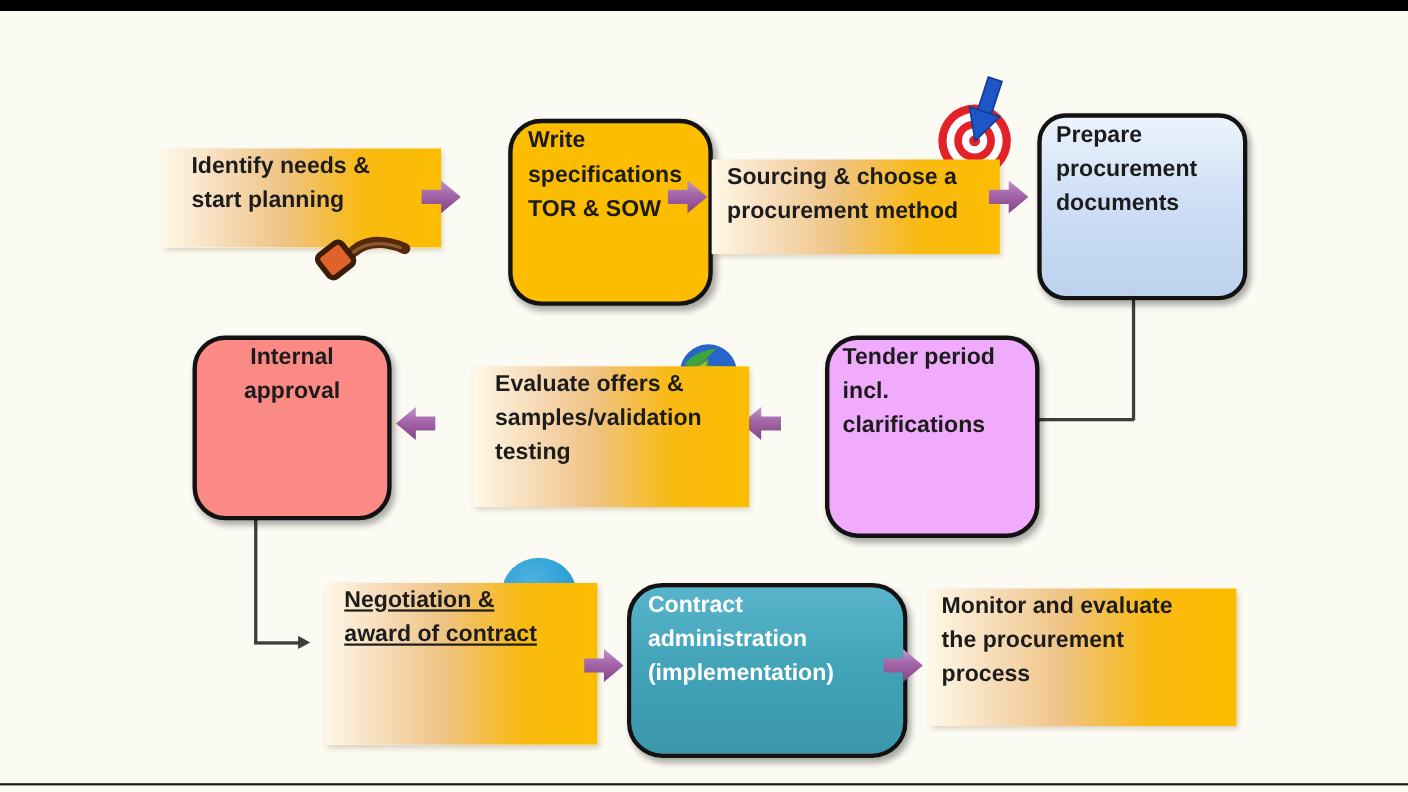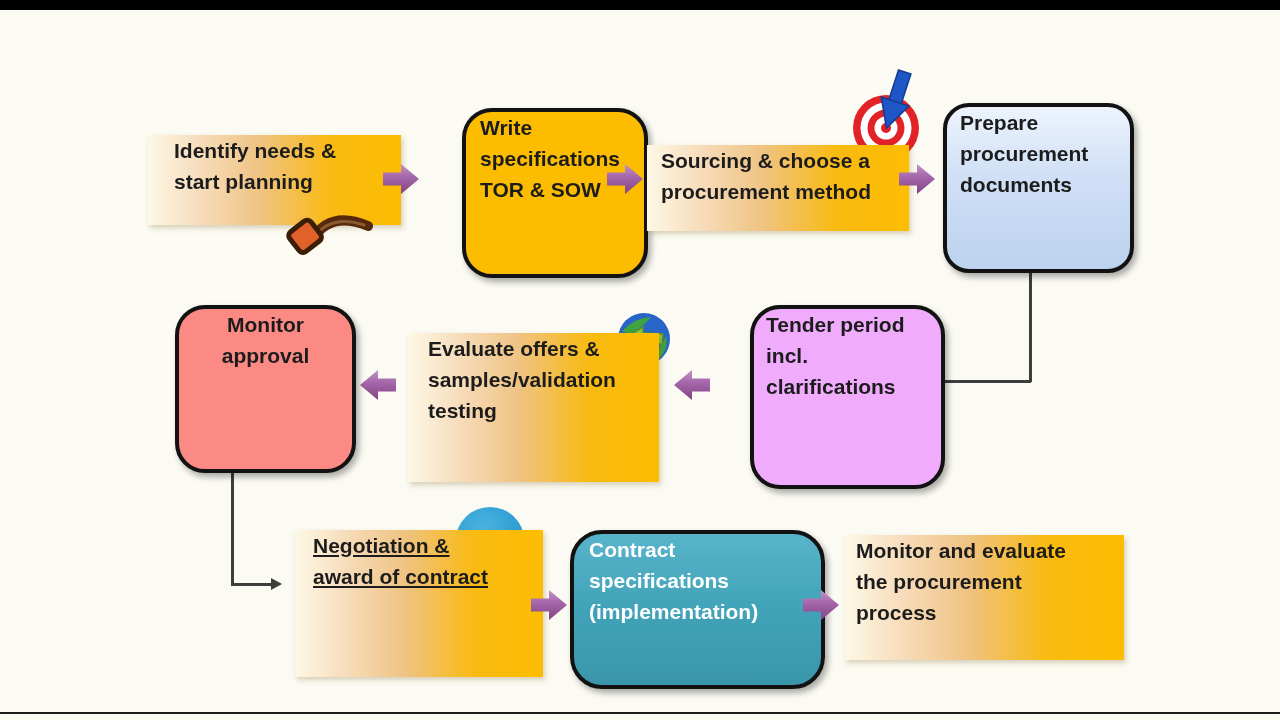--- a/index.html
+++ b/index.html
@@ -26,21 +26,21 @@
     border:4px solid #121212;border-radius:30px;
     box-shadow:3px 4px 6px rgba(0,0,0,.33);
   }
 
   #n-identify{left:148px;top:135px;width:227px;height:90px;padding-left:26px;}
   #n-write{left:430px;top:108px;width:164px;height:162px;background:#fcbd00;padding-left:14px;margin-left:32px;}
   #n-sourcing{left:647px;top:145px;width:248px;height:86px;padding-left:14px;}
   #n-prepare{left:943px;top:103px;width:170px;height:162px;border-radius:26px;
              background:linear-gradient(180deg,#ecf3fc 0%,#cfdff6 45%,#bcd2ee 100%);padding-left:13px;}
   #n-tender{left:750px;top:305px;width:175px;height:160px;background:#f0abfc;padding-left:12px;padding-bottom:16px;box-sizing:content-box;}
-  #n-evaluate{left:408px;top:333px;width:231px;height:149px;padding-left:20px;}
+  #n-evaluate{left:430px;top:333px;width:231px;height:128px;padding-left:20px;}
   #n-internal{left:175px;top:305px;width:173px;height:160px;background:#fb8a85;justify-content:center;text-align:center;}
   #n-negotiation{left:295px;top:530px;width:230px;height:147px;padding-left:18px;text-decoration:underline;}
   #n-contract{left:570px;top:530px;width:232px;height:151px;border-radius:32px;
               background:linear-gradient(180deg,#58b4ca 0%,#41a3b8 50%,#3b96ab 100%);
               color:#ffffff;padding-left:15px;}
   #n-monitor{left:845px;top:535px;width:268px;height:125px;padding-left:11px;}
 
   
   .flow-arrow{
     position:absolute;width:36px;height:34px;z-index:2;
@@ -156,40 +156,40 @@
 
   <div class="node banner" id="n-evaluate">
     <span class="node-label">Evaluate offers &amp;
 samples/validation
 testing</span>
   </div>
 
   <div class="flow-arrow left" id="fa5"></div>
 
   <div class="node rounded" id="n-internal">
-    <span class="node-label">Monitor
+    <span class="node-label">Internal
 approval</span>
   </div>
 
   <div class="conn-v" id="c2v"></div>
   <div class="conn-h" id="c2h"></div>
   <div class="conn-head right" id="c2a"></div>
 
   <div class="icon behind" id="ic-circle"></div>
 
   <div class="node banner" id="n-negotiation">
     <span class="node-label">Negotiation &amp;
 award of contract</span>
   </div>
 
   <div class="flow-arrow" id="fa6"></div>
 
   <div class="node rounded" id="n-contract">
     <span class="node-label">Contract
-specifications
+administration
 (implementation)</span>
   </div>
 
   <div class="flow-arrow" id="fa7"></div>
 
   <div class="node banner" id="n-monitor">
     <span class="node-label">Monitor and evaluate
 the procurement
 process</span>
   </div>

